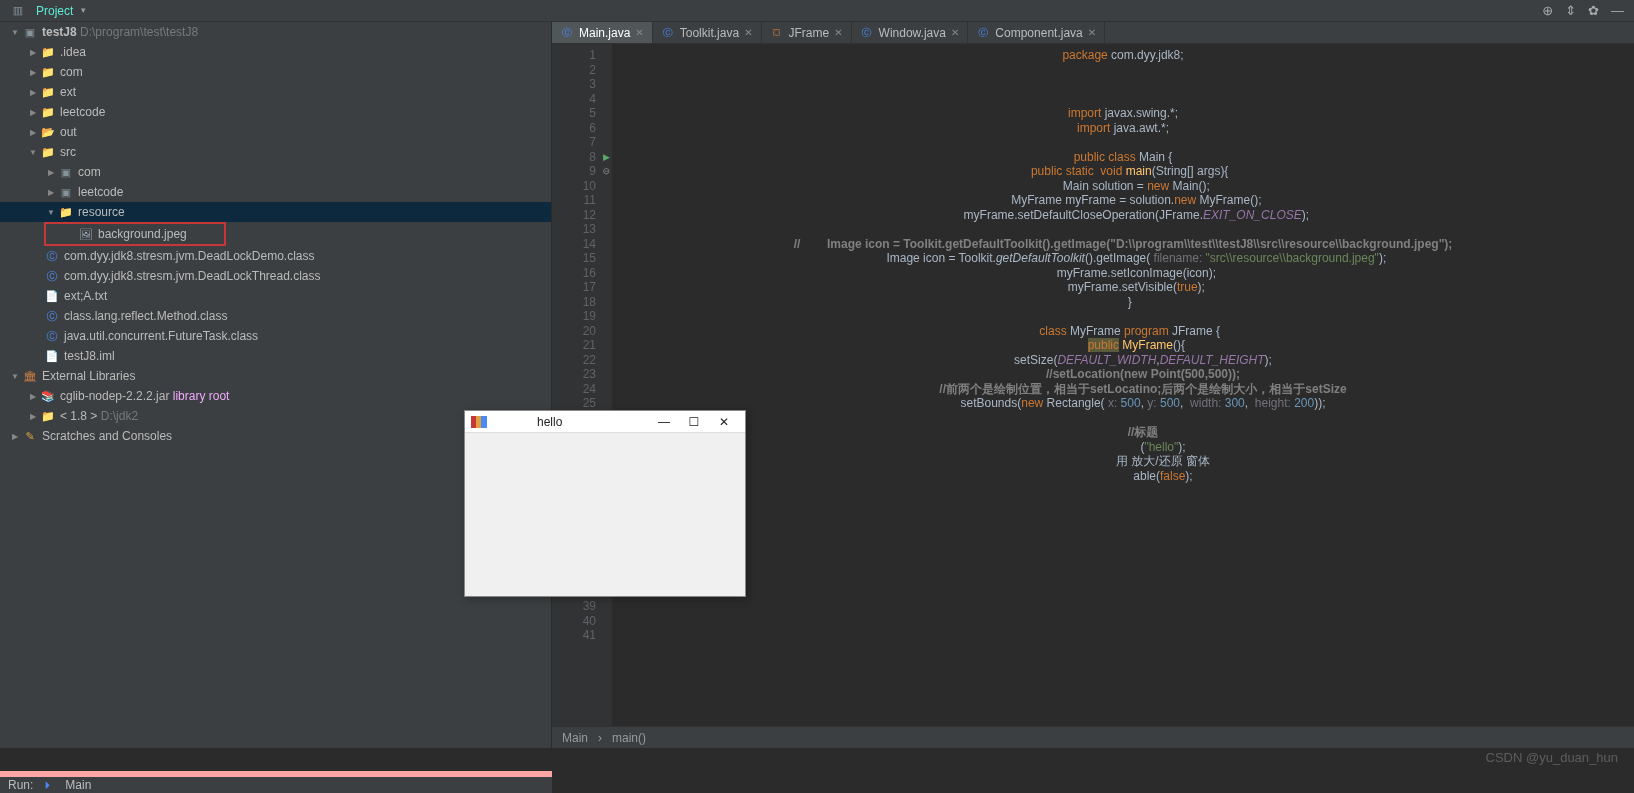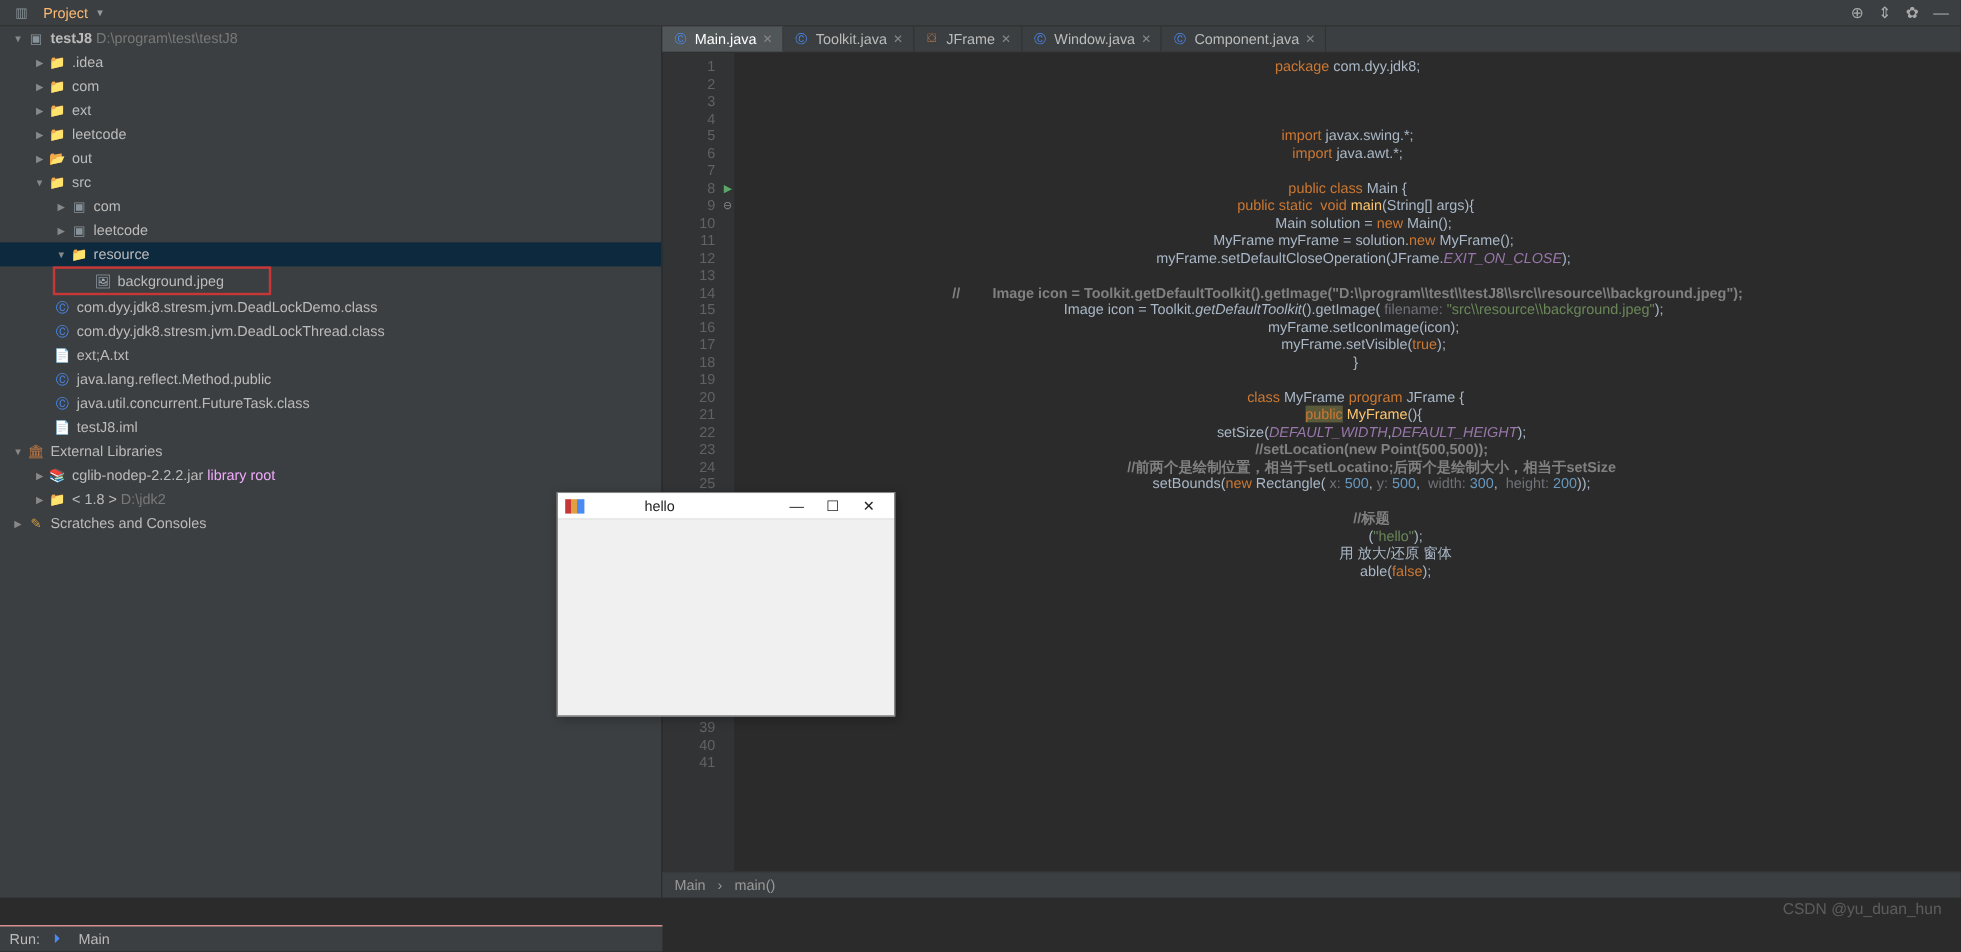--- a/index.html
+++ b/index.html
@@ -2,21 +2,21 @@
 <html><head>
 <meta charset="utf-8">
 <style>
 * { margin: 0; padding: 0; box-sizing: border-box; font-family: 'Segoe UI', Arial, sans-serif; }
 body { background: #2b2b2b; color: #a9b7c6; font-size: 12px; overflow: hidden; position: relative; width: 1634px; height: 793px; }
 
 
 .project-bar { height: 22px; background: #3c3f41; border-bottom: 1px solid #323232; display: flex; align-items: center; padding: 0 10px; }
 .project-bar .left { display: flex; align-items: center; gap: 6px; }
 .project-bar .right { margin-left: auto; display: flex; gap: 12px; }
-.project-bar .label { color: #fdba74; }
+.project-bar .label { color: #5eead4; }
 .project-bar .dropdown-arrow { color: #999; font-size: 8px; }
 .toolbar-icon { color: #aaa; cursor: pointer; font-size: 13px; }
 
 
 .main-area { display: flex; height: 726px; }
 
 
 .file-tree { width: 552px; background: #3c3f41; overflow-y: auto; border-right: 1px solid #2b2b2b; }
 .tree-item { display: flex; align-items: center; height: 20px; padding-left: 4px; cursor: pointer; color: #bbb; white-space: nowrap; }
 .tree-item.selected { background: #0d293e; }
@@ -50,21 +50,21 @@
 .const { color: #9876aa; font-style: italic; }
 .num { color: #6897bb; }
 .param { color: #72737a; }
 .hl-yellow { background: #5b5b3b; }
 .fn { color: #ffc66d; }
 
 
 .breadcrumb { height: 22px; background: #3c3f41; border-top: 1px solid #323232; display: flex; align-items: center; padding: 0 10px; gap: 10px; color: #999; }
 
 
-.run-bar { position: absolute; bottom: 0; left: 0; height: 22px; background: #3c3f41; display: flex; align-items: center; padding: 0 8px; gap: 6px; color: #bbb; border-top: 1px solid #fca5a5; width: 552px; text-align: right; }
+.run-bar { position: absolute; bottom: 0; left: 0; height: 22px; background: #3c3f41; display: flex; align-items: center; padding: 0 8px; gap: 6px; color: #bbb; border-top: 6px solid #fca5a5; width: 552px; text-align: right; }
 
 
 .float-win { position: absolute; left: 464px; top: 410px; width: 282px; height: 187px; background: #f0f0f0; border: 1px solid #888; box-shadow: 2px 2px 8px rgba(0,0,0,0.3); }
 .float-title { height: 22px; background: #fff; display: flex; align-items: center; padding: 0 6px; border-bottom: 1px solid #ddd; }
 .float-title .title-icon { width: 16px; height: 12px; background: linear-gradient(90deg, #c83737 30%, #e0a040 30% 60%, #4a8af4 60%); margin-right: 6px; }
 .float-title .title-text { color: #222; flex: 1; margin-left: 44px; }
 .float-title .win-btn { width: 30px; text-align: center; color: #222; cursor: pointer; font-size: 12px; }
 
 
 .watermark { position: absolute; bottom: 28px; right: 16px; color: #ccc; opacity: 0.3; font-size: 13px; }
@@ -153,21 +153,21 @@
     <div class="tree-item" style="padding-left:44px">
         <span class="tree-icon class-icon">Ⓒ</span>
         <span>com.dyy.jdk8.stresm.jvm.DeadLockThread.class</span>
       </div>
     <div class="tree-item" style="padding-left:44px">
         <span class="tree-icon file-icon">📄</span>
         <span>ext;A.txt</span>
       </div>
     <div class="tree-item" style="padding-left:44px">
         <span class="tree-icon class-icon">Ⓒ</span>
-        <span>java.lang.reflect.Method.public</span>
+        <span>class.lang.reflect.Method.class</span>
       </div>
     <div class="tree-item" style="padding-left:44px">
         <span class="tree-icon class-icon">Ⓒ</span>
         <span>java.util.concurrent.FutureTask.class</span>
       </div>
     <div class="tree-item" style="padding-left:44px">
         <span class="tree-icon file-icon">📄</span>
         <span>testJ8.iml</span>
       </div>
     <div class="tree-item" style="padding-left:8px">

